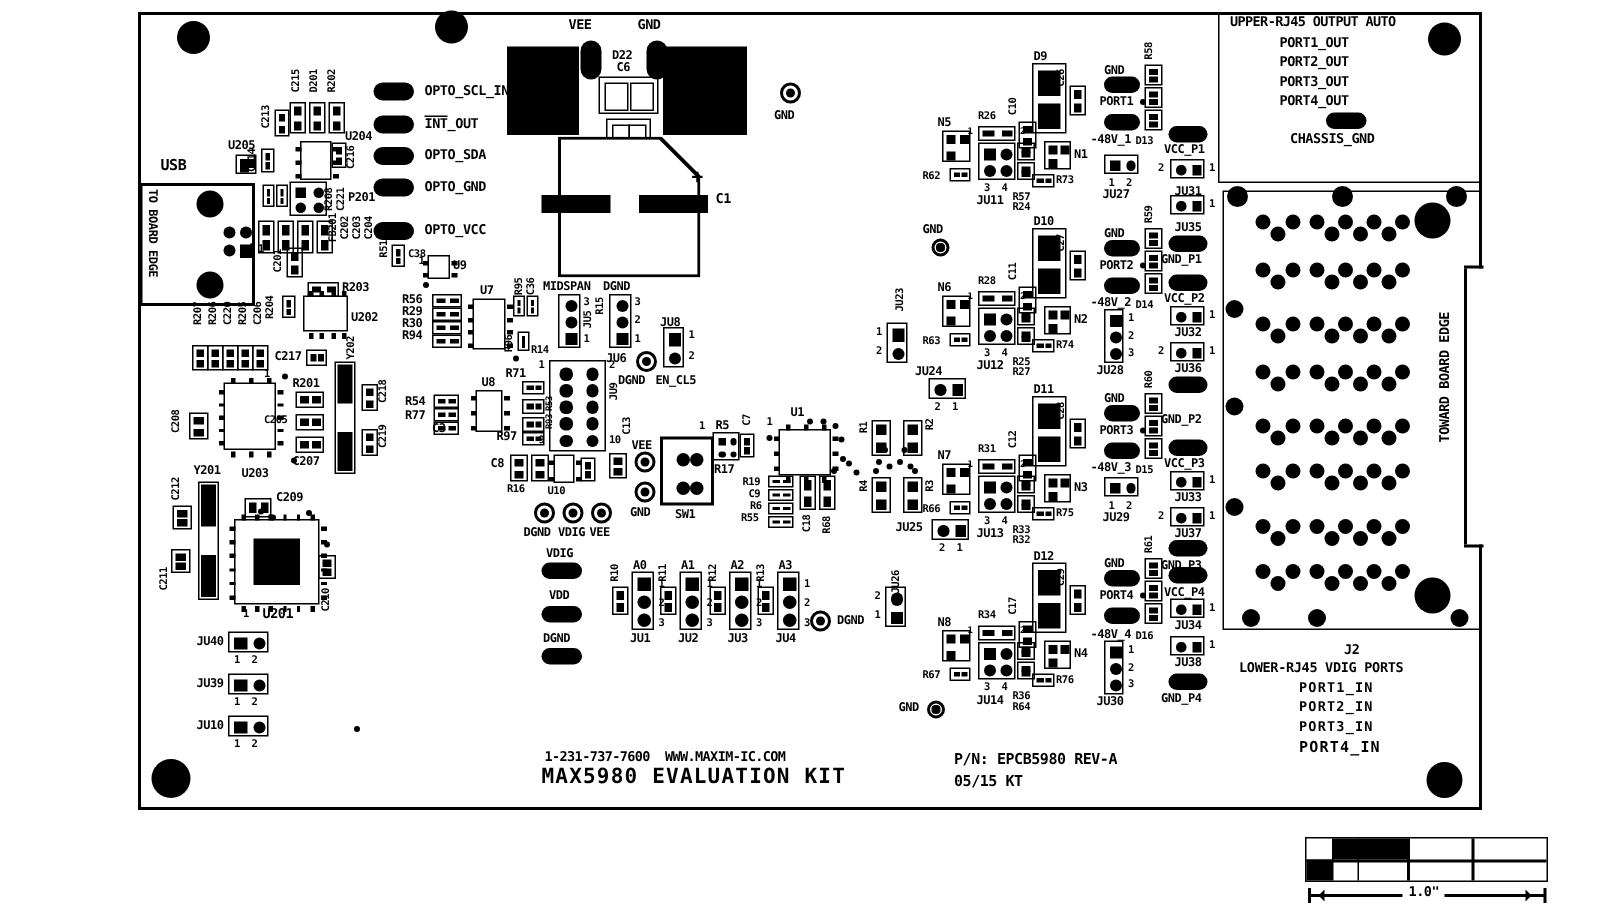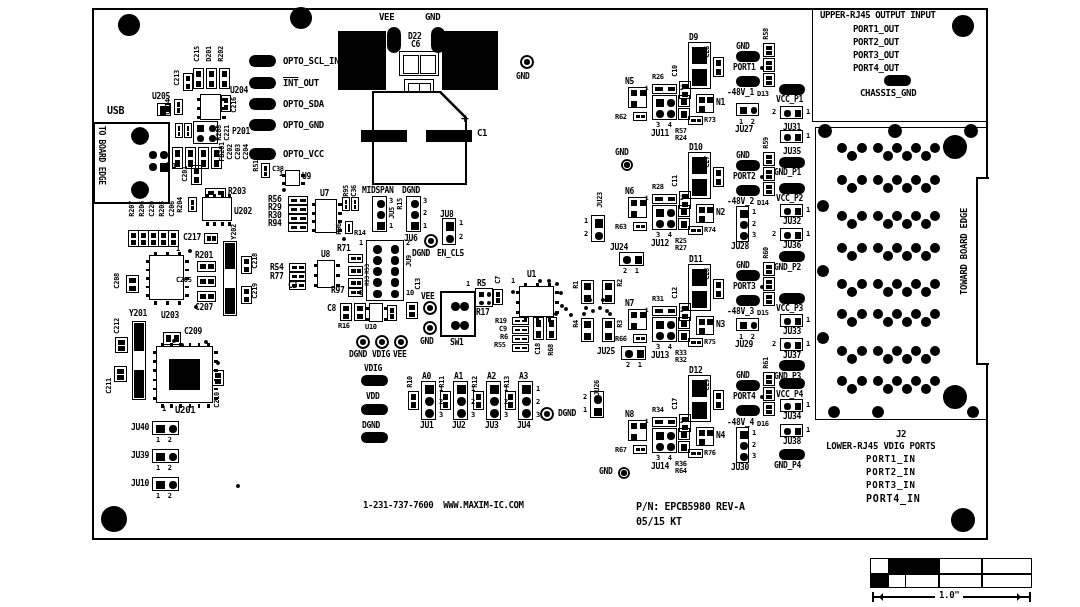--- a/index.html
+++ b/index.html
@@ -13,33 +13,34 @@
   .bk{background:#000}
   .wt{background:#fff}
   .ov{background:#000;border-radius:99px}
   .rd{border-radius:50%}
   .ovl{text-decoration:overline}
 </style>
 </head>
 <body>
 
 <div id="stage">
-  <div class="a tx" style="left:820px;top:11px;font-size:9px;letter-spacing:-0.4px">UPPER-RJ45 OUTPUT INPUT</div>
+  <div class="a tx" style="left:820px;top:11px;font-size:9px;letter-spacing:-0.4px">UPPER-RJ45 OUTPUT AUTO</div>
   <div class="a tx" style="left:853px;top:25px;font-size:9px">PORT1_OUT</div>
   <div class="a tx" style="left:853px;top:38px;font-size:9px">PORT2_OUT</div>
   <div class="a tx" style="left:853px;top:51px;font-size:9px">PORT3_OUT</div>
   <div class="a tx" style="left:853px;top:64px;font-size:9px">PORT4_OUT</div>
   <div class="a tx" style="left:860px;top:89px;font-size:9px">CHASSIS_GND</div>
   <div class="a tx" style="left:896px;top:430px;font-size:9px">J2</div>
   <div class="a tx" style="left:826px;top:442px;font-size:9px;letter-spacing:-0.2px">LOWER-RJ45 VDIG PORTS</div>
   <div class="a tx" style="left:866px;top:455px;font-size:9px;letter-spacing:0.8px">PORT1_IN</div>
   <div class="a tx" style="left:866px;top:468px;font-size:9px;letter-spacing:0.8px">PORT2_IN</div>
   <div class="a tx" style="left:866px;top:481px;font-size:9px;letter-spacing:0.8px">PORT3_IN</div>
   <div class="a tx" style="left:866px;top:494px;font-size:10px;letter-spacing:0.8px">PORT4_IN</div>
   <div class="a tx" style="left:363px;top:501px;font-size:9px;letter-spacing:-0.4px">1-231-737-7600  WWW.MAXIM-IC.COM</div>
+  <div class="a tx" style="left:361px;top:511px;font-size:14px;letter-spacing:0.8px">MAX5980 EVALUATION KIT</div>
   <div class="a tx" style="left:636px;top:502px;font-size:10px">P/N: EPCB5980 REV-A</div>
   <div class="a tx" style="left:636px;top:517px;font-size:10px">05/15 KT</div>
   <div class="a tx" style="left:107px;top:106px;font-size:10px">USB</div>
   <div class="a tx vd" style="left:97px;top:126px;font-size:8px">TO BOARD EDGE</div>
   <div class="a tx v" style="left:960px;top:208px;font-size:9px">TOWARD BOARD EDGE</div>
 <div class="a bx" style="left: 92px; top: 8px; width: 896px; height: 532px; border-width: 2px;"></div>
     <div class="a bx" style="left: 812px; top: 8px; width: 176px; height: 114px; border-width: 1.5px;"></div>
     <div class="a bx" style="left: 815px; top: 127px; width: 173px; height: 293px; border-width: 1.5px;"></div>
     <div class="a wt" style="left: 979px; top: 179px; width: 10px; height: 184px;"></div>
     <div class="a bk" style="left: 976px; top: 179px; width: 2px; height: 184px;"></div>
@@ -1134,21 +1135,21 @@
     <div class="a tx" style="left: 806px; top: 207px; font-size: 7px;">1</div>
     <div class="a tx" style="left: 783px; top: 218px; font-size: 8px;">JU32</div>
     <div class="a tx" style="left: 772px; top: 231px; font-size: 7px;">2</div>
     <div class="a bx" style="left: 780px; top: 228px; width: 23px; height: 13px;">
       <div class="bk rd" style="position: absolute; left: 3px; top: 3.25px; width: 6.5px; height: 6.5px;"></div>
       <div class="bk" style="position: absolute; left: 13.5px; top: 3.25px; width: 6.5px; height: 6.5px;"></div>
     </div>
     <div class="a tx" style="left: 806px; top: 231px; font-size: 7px;">1</div>
     <div class="a tx" style="left: 783px; top: 242px; font-size: 8px;">JU36</div>
     <div class="a ov" style="left: 779px; top: 251px; width: 26px; height: 11px;"></div>
-    <div class="a tx" style="left: 774px; top: 264px; font-size: 8px;">GND_P2</div>
+    <div class="a tx" style="left: 774px; top: 276px; font-size: 8px;">GND_P2</div>
     <div class="a tx" style="left: 736px; top: 262px; font-size: 8px;">GND</div>
     <div class="a ov" style="left: 736px; top: 270px; width: 24px; height: 11px;"></div>
     <div class="a tx" style="left: 733px; top: 283px; font-size: 8px;">PORT3</div>
     <div class="a bk rd" style="left: 760px; top: 285px; width: 4px; height: 4px;"></div>
     <div class="a ov" style="left: 736px; top: 295px; width: 24px; height: 11px;"></div>
     <div class="a tx" style="left: 727px; top: 308px; font-size: 8px;">-48V_3</div>
     <div class="a bx" style="left: 736px; top: 318px; width: 23px; height: 13px;">
       <div class="bk" style="position: absolute; left: 3px; top: 3.25px; width: 6.5px; height: 6.5px;"></div>
       <div class="bk rd" style="position: absolute; left: 13.5px; top: 3.25px; width: 6.5px; height: 6.5px;"></div>
     </div>

